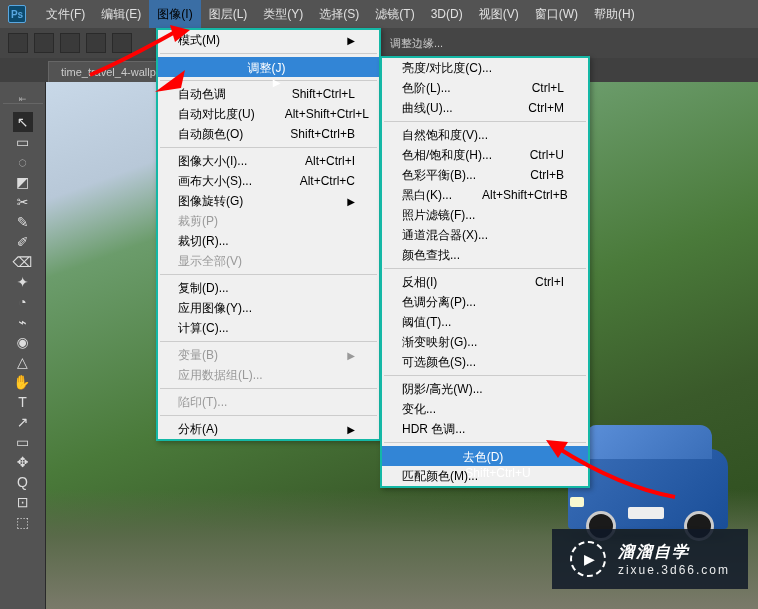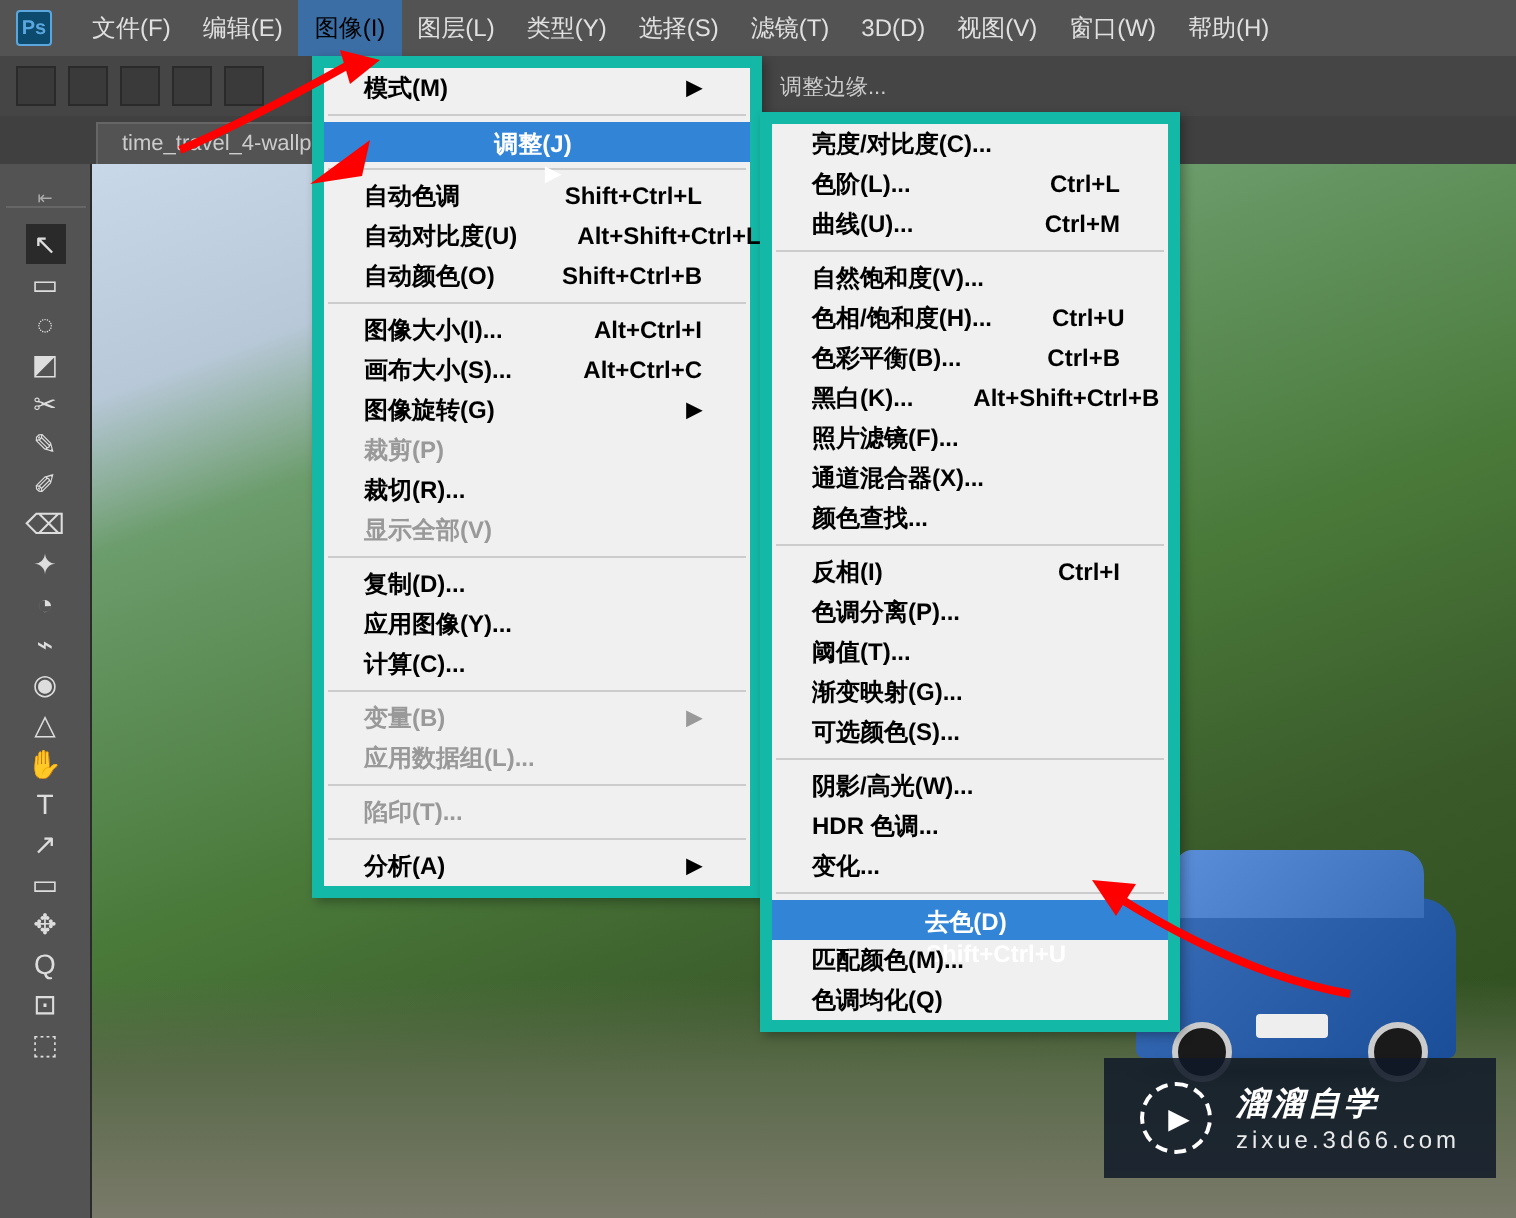--- a/index.html
+++ b/index.html
@@ -30,22 +30,22 @@
     .car { position: absolute; right: 30px; bottom: 80px; width: 160px; height: 80px; background: linear-gradient(135deg, #3a6eb8, #1a4e98); border-radius: 12px 18px 4px 4px; z-index: 5; }
     .car::before { content: ""; position: absolute; top: -24px; left: 20px; right: 16px; height: 34px; background: linear-gradient(135deg, #5a8ed8, #3a6eb8); border-radius: 8px 12px 0 0; }
     .car::after { content: ""; position: absolute; bottom: -10px; left: 0; right: 0; height: 6px; background: rgba(0, 0, 0, 0.3); border-radius: 50%; filter: blur(3px); }
     .wheel { position: absolute; width: 30px; height: 30px; background: #1a1a1a; border-radius: 50%; border: 3px solid #ccc; bottom: -12px; }
     .wheel.front { right: 14px; }
     .wheel.rear { left: 18px; }
     .plate { position: absolute; left: 60px; bottom: 10px; width: 36px; height: 12px; background: #eee; border-radius: 2px; }
     .headlight { position: absolute; width: 14px; height: 10px; background: #f8f8d0; border-radius: 2px; bottom: 22px; left: 2px; }
     
     .dropdown {
-      position: absolute; background: #f0f0f0; border: 6px solid #14b8a6;
-      box-shadow: 2px 2px 5px rgba(0,0,0,0.3); font-size: 12px; z-index: 100; font-weight: bold;
+      position: absolute; background: #f0f0f0; border: 2px solid #14b8a6;
+      box-shadow: 2px 2px 5px rgba(0,0,0,0.3); font-size: 12px; z-index: 100;
     }
     .dropdown-item {
       display: flex; justify-content: space-between; align-items: center;
       padding: 3px 24px 3px 20px; white-space: nowrap; height: 20px;
     }
     .dropdown-item[data-disabled="true"] { color: #999; }
     .dropdown-item.highlighted { background: #3285d6; color: #fff; flex-direction: column; }
     .dropdown-item .shortcut { margin-left: 30px; color: inherit; }
     .dropdown-item .arrow { margin-left: 20px; font-size: 10px; }
     .dropdown-separator { height: 1px; background: #ccc; margin: 3px 2px; }
@@ -315,35 +315,32 @@
       <span>渐变映射(G)...</span>
     </div>
     <div class="dropdown-item">
       <span>可选颜色(S)...</span>
     </div>
     <div class="dropdown-separator"></div>
     <div class="dropdown-item">
       <span>阴影/高光(W)...</span>
     </div>
     <div class="dropdown-item">
+      <span>变化...</span>
+    </div>
+    <div class="dropdown-item">
       <span>HDR 色调...</span>
-    </div>
-    <div class="dropdown-item">
-      <span>变化...</span>
     </div>
     <div class="dropdown-separator"></div>
     <div class="dropdown-item highlighted">
       <span>去色(D)</span>
       <span class="shortcut">Shift+Ctrl+U</span>
     </div>
     <div class="dropdown-item">
       <span>匹配颜色(M)...</span>
-    </div>
-    <div class="dropdown-item">
-      <span>色调均化(Q)</span>
     </div>
   </div>
 
 <svg class="arrow-red" style="left:85px; top:20px; width:110px; height:60px;">
   <path class="arrow-line" d="M5,55 Q40,40 90,12"></path>
   <polygon class="arrow-head" points="85,5 105,10 90,22"></polygon>
 </svg>
 <svg class="arrow-red" style="left:155px; top:70px; width:30px; height:22px;">
   <polygon class="arrow-head" points="0,22 30,0 26,18"></polygon>
 </svg>

